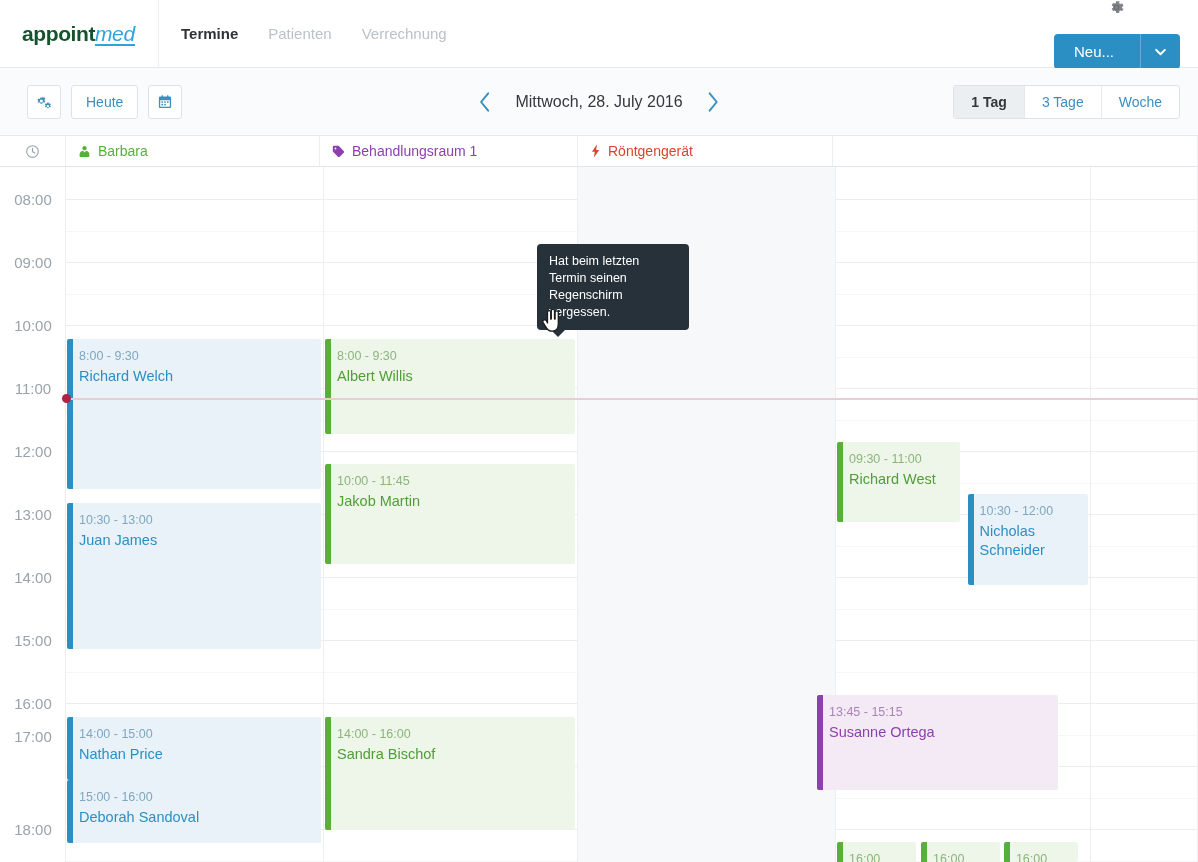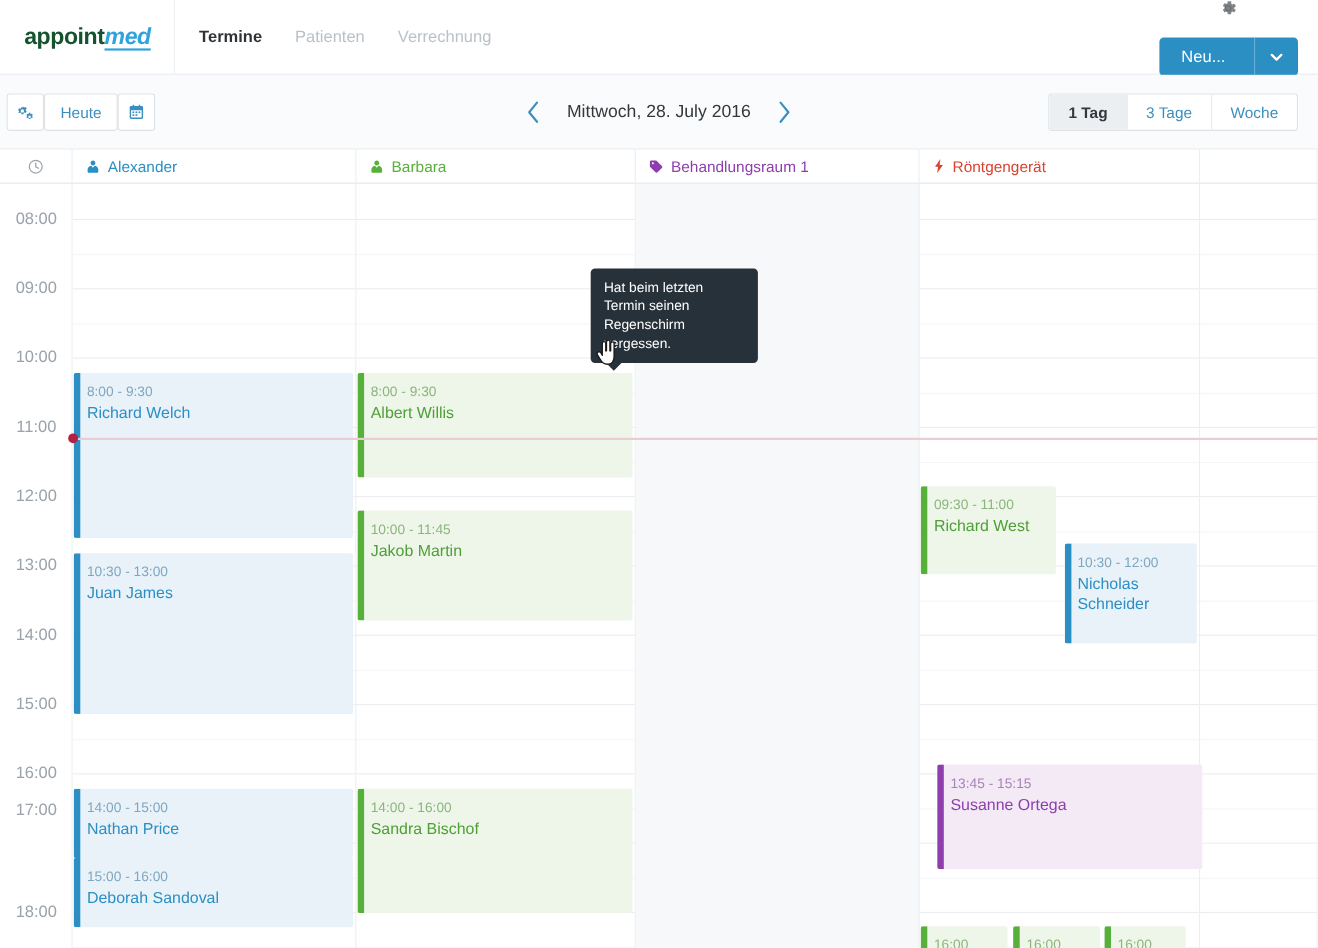--- a/index.html
+++ b/index.html
@@ -11,21 +11,21 @@
 
   
   .header {
     height: 68px; background: #fff;
     border-bottom: 1px solid #e6e9ec;
     display: flex; align-items: center; position: relative;
   }
   .logo-wrap { width: 148px; padding-left: 22px; display: flex; align-items: baseline; }
   .logo-appoint { font-size: 21px; font-weight: 700; color: #14532d; letter-spacing: -0.4px; }
   .logo-med {
-    font-size: 21px; font-weight: 700; font-style: italic; color: #2fa3dd;
+    font-size: 21px; font-weight: 400; font-style: italic; color: #2fa3dd;
     border-bottom: 2px solid #2fa3dd; line-height: 1.0; letter-spacing: -0.4px;
   }
   .hdr-divider { width: 1px; height: 68px; background: #edf0f2; margin-left: 10px; }
   .nav { display: flex; align-items: center; margin-left: 22px; gap: 30px; }
   .nav-item { font-size: 15px; color: #b9c2c9; cursor: pointer; }
   .nav-item.active { color: #2f3337; font-weight: 700; }
   .hdr-right { margin-left: auto; display: flex; align-items: center; padding-right: 18px; gap: 18px; flex-direction: column; }
   .gear-btn { color: #6b7075; cursor: pointer; display: flex; align-items: center; }
   .neu-btn {
     display: flex; align-items: stretch; background: #2b8fc4;
@@ -39,21 +39,21 @@
     color: #fff; padding: 9px 13px; display: flex; align-items: center;
     border-left: 1px solid rgba(255,255,255,0.28);
   }
 
   
   .toolbar {
     height: 68px; background: #fafbfc;
     border-bottom: 1px solid #e6e9ec;
     display: flex; align-items: center; position: relative;
   }
-  .tb-left { display: flex; padding-left: 6px; gap: 0; }
+  .tb-left { display: flex; padding-left: 27px; gap: 10px; }
   .tb-btn {
     background: #fff; border: 1px solid #dfe3e6; border-radius: 3px;
     color: #3b8fbf; font-size: 14px; height: 34px; min-width: 34px;
     display: flex; align-items: center; justify-content: center;
     padding: 0 14px; cursor: pointer;
   }
   .tb-btn.icon-only { padding: 0; width: 34px; }
   .date-nav {
     position: absolute; left: 50%; transform: translateX(-50%);
     display: flex; align-items: center; gap: 22px;
@@ -218,29 +218,20 @@
 </div>
 
 <div class="cal">
 
   <div class="colhdr-row">
     <div class="colhdr-time">
       <svg width="15" height="15" viewBox="0 0 16 16" fill="none" stroke="currentColor" stroke-width="1.2">
           <circle cx="8" cy="8" r="6.2"></circle>
           <polyline points="8,4.5 8,8.2 10.6,9.6" stroke-linecap="round"></polyline>
         </svg>
-    </div>
-    <div class="colhdr" style="width:258px;color:#2b8fc4">
-      <span class="ico">
-        <svg width="13" height="13" viewBox="0 0 16 16" fill="currentColor">
-            <path d="M8 1.2c-1.5 0-2.7 1.2-2.7 2.7S6.5 6.6 8 6.6s2.7-1.2 2.7-2.7S9.5 1.2 8 1.2z"></path>
-            <path d="M11 7.4l-1.1-.4-1.9 2.1L6.1 7l-1.1.4C3.2 8 2 9.6 2 11.5v2.3c0 .5.4.9.9.9h10.2c.5 0 .9-.4.9-.9v-2.3c0-1.9-1.2-3.5-3-4.1z"></path>
-          </svg>
-      </span>
-      <span>Alexander</span>
     </div>
     <div class="colhdr" style="width:254px;color:#57b03a">
       <span class="ico">
         <svg width="13" height="13" viewBox="0 0 16 16" fill="currentColor">
             <path d="M8 1.2c-1.5 0-2.7 1.2-2.7 2.7S6.5 6.6 8 6.6s2.7-1.2 2.7-2.7S9.5 1.2 8 1.2z"></path>
             <path d="M11 7.4l-1.1-.4-1.9 2.1L6.1 7l-1.1.4C3.2 8 2 9.6 2 11.5v2.3c0 .5.4.9.9.9h10.2c.5 0 .9-.4.9-.9v-2.3c0-1.9-1.2-3.5-3-4.1z"></path>
           </svg>
       </span>
       <span>Barbara</span>
     </div>
@@ -351,21 +342,21 @@
         <div class="evt green" style="left: 837px; width: 122.99px; top: 275px; height: 80px;">
           <div class="bar"></div>
           <div class="t">09:30 - 11:00</div>
           <div class="n">Richard West</div>
         </div>
         <div class="evt blue" style="left: 967.52px; width: 120.48px; top: 327px; height: 91px;">
           <div class="bar"></div>
           <div class="t">10:30 - 12:00</div>
           <div class="n">Nicholas Schneider</div>
         </div>
-        <div class="evt purple" style="left: 852px; width: 240.96px; top: 528px; height: 95px;">
+        <div class="evt purple" style="left: 817px; width: 240.96px; top: 528px; height: 95px;">
           <div class="bar"></div>
           <div class="t">13:45 - 15:15</div>
           <div class="n">Susanne Ortega</div>
         </div>
         <div class="evt green" style="left: 837px; width: 79.065px; top: 675px; height: 76px;">
           <div class="bar"></div>
           <div class="t">16:00</div>
         </div>
         <div class="evt green" style="left: 921.085px; width: 79.065px; top: 675px; height: 76px;">
           <div class="bar"></div>

